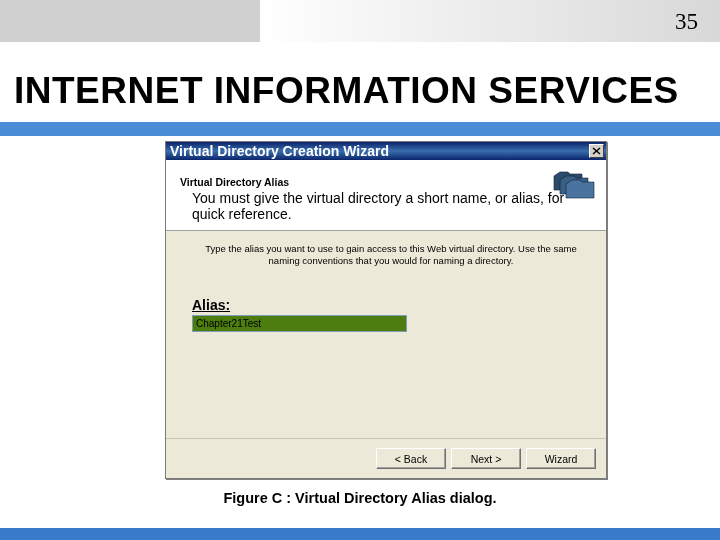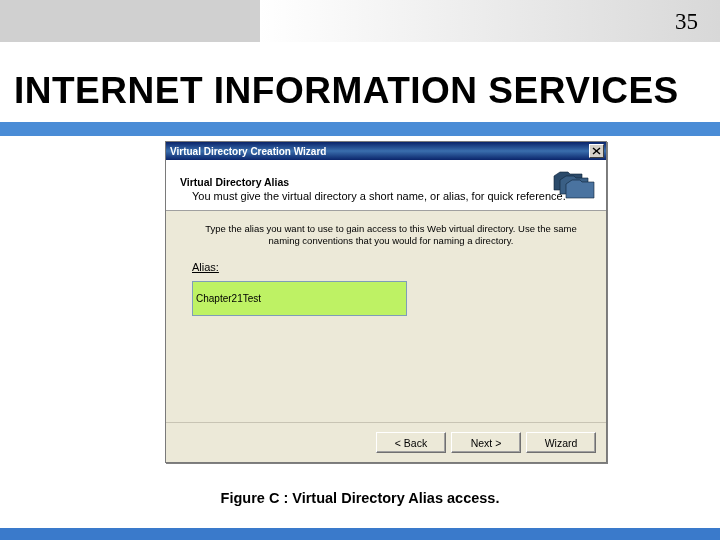--- a/index.html
+++ b/index.html
@@ -66,59 +66,59 @@
   }
   .titlebar {
     background: linear-gradient(to bottom, #0a246a 0%, #3a6ead 50%, #0a246a 100%);
     color: #fff;
     height: 18px;
     display: flex;
     align-items: center;
     padding: 0 2px 0 4px;
     font-weight: bold;
   }
-  .titlebar-text { flex: 1; font-size: 10px; }
+  .titlebar-text { flex: 1; font-size: 14px; }
   .close-btn {
     width: 15px; height: 14px;
     background: #d4d0c8;
     border: 1px solid #fff;
     border-right-color: #404040;
     border-bottom-color: #404040;
     display: flex;
     align-items: center;
     justify-content: center;
   }
   .close-btn svg { display:block; }
   .header-panel {
     background: #ffffff;
     padding: 16px 10px 8px 14px;
     border-bottom: 1px solid #a0a0a0;
     position: relative;
     min-height: 46px;
   }
   .header-title { font-weight: bold; color:#000; font-size:10.5px; }
-  .header-sub { margin-top: 2px; padding-left: 12px; font-size:11px; color:#000; }
+  .header-sub { margin-top: 2px; padding-left: 12px; font-size:14px; color:#000; }
   .folder-icon {
     position: absolute;
     right: 10px;
     top: 6px;
     width: 44px; height: 38px;
   }
   .body-panel {
     background: #ece9d8;
     padding: 12px 16px 10px 26px;
   }
   .body-text { font-size: 9.5px; color:#000; line-height: 12px; text-align: center; }
-  .alias-label { margin-top: 14px; font-size: 11px; text-decoration: underline; color:#000; }
+  .alias-label { margin-top: 30px; font-size: 14px; text-decoration: underline; color:#000;font-weight:bold; }
   .alias-input {
-    margin-top: 8px;
+    margin-top: 2px;
     width: 215px;
-    height: 35px;
+    height: 17px;
     border: 1px solid #7f9db9;
-    background: #bef264;
+    background: #4d7c0f;
     font-size: 10px;
     padding: 1px 3px;
     font-family: Tahoma, Arial, sans-serif;
   }
   .spacer-panel {
     background:#ece9d8;
     height: 96px;
     border-top: none;
   }
   .button-row {
@@ -203,14 +203,14 @@
 
   <div class="spacer-panel"></div>
 
   <div class="button-row">
     <button class="wiz-btn">&lt; Back</button>
     <button class="wiz-btn">Next &gt;</button>
     <button class="wiz-btn">Wizard</button>
   </div>
 </div>
 
-<div class="caption">Figure C : Virtual Directory Alias access.</div>
+<div class="caption">Figure C : Virtual Directory Alias dialog.</div>
 <div class="footer-bar"></div>
 
 </body></html>

